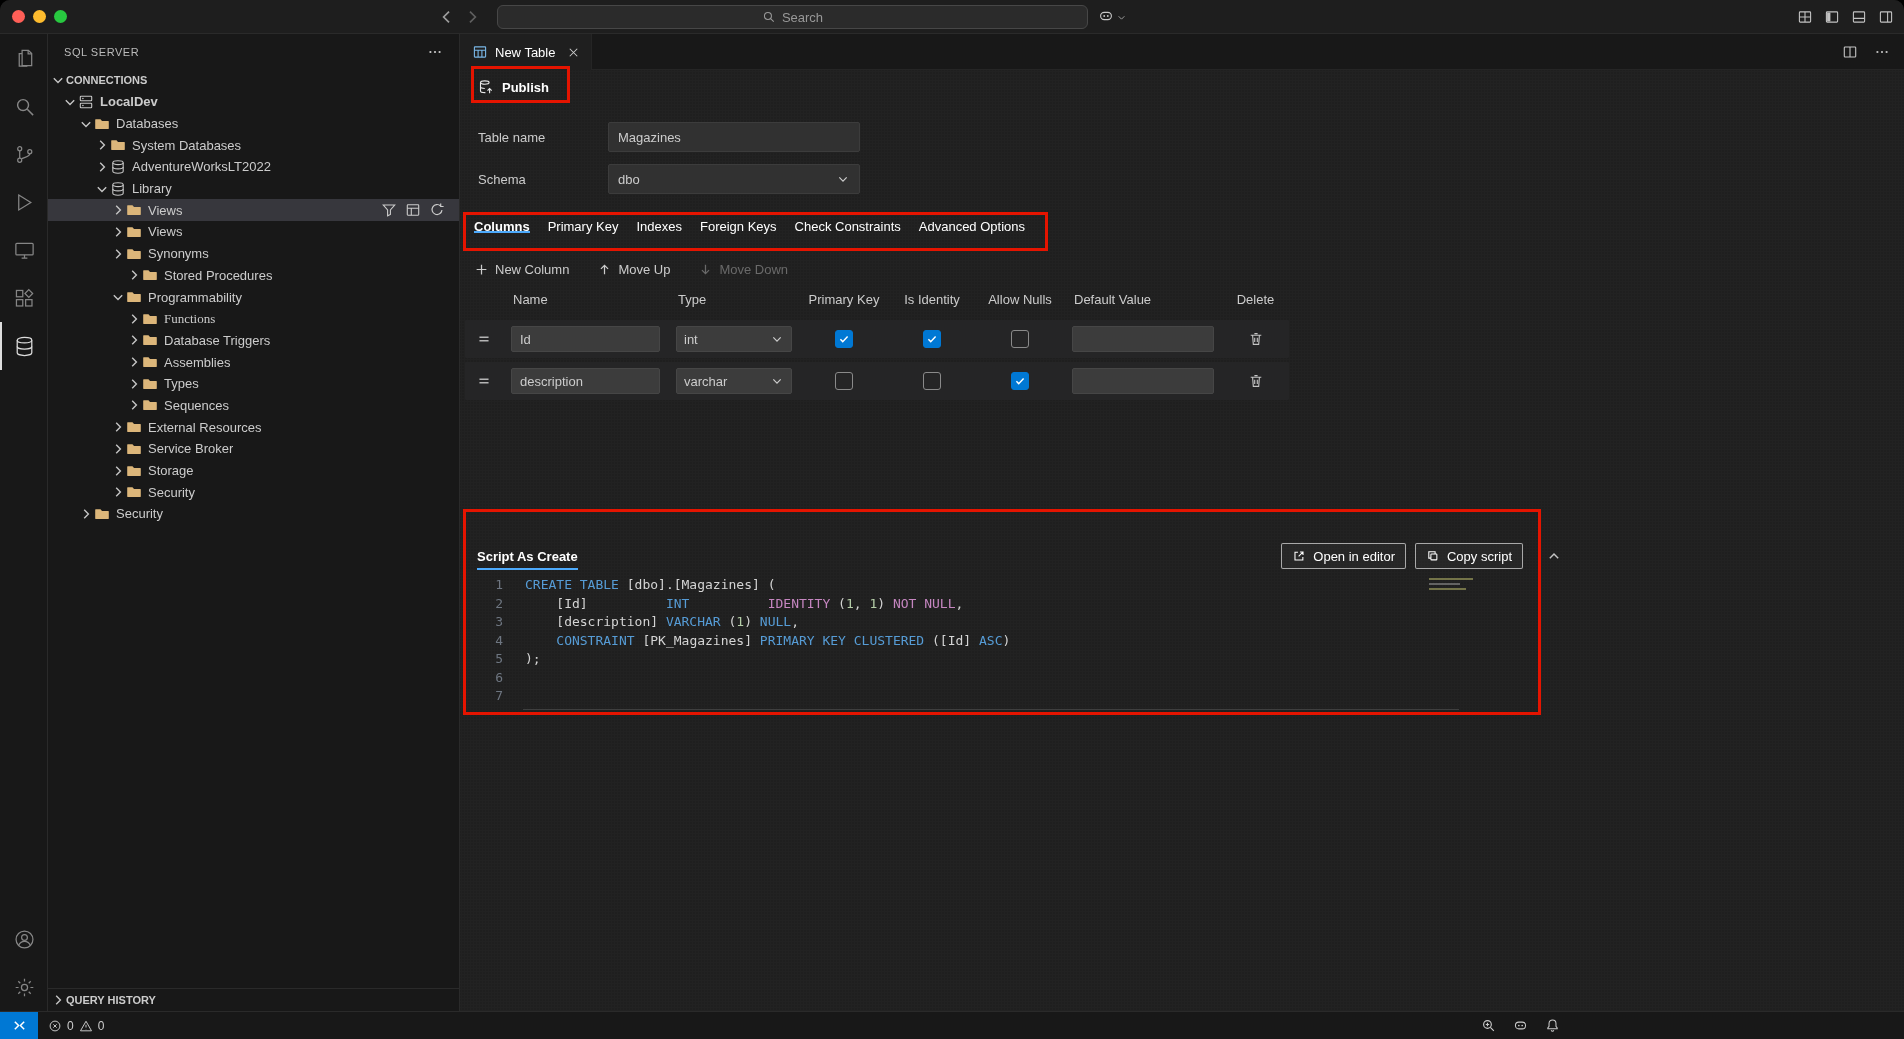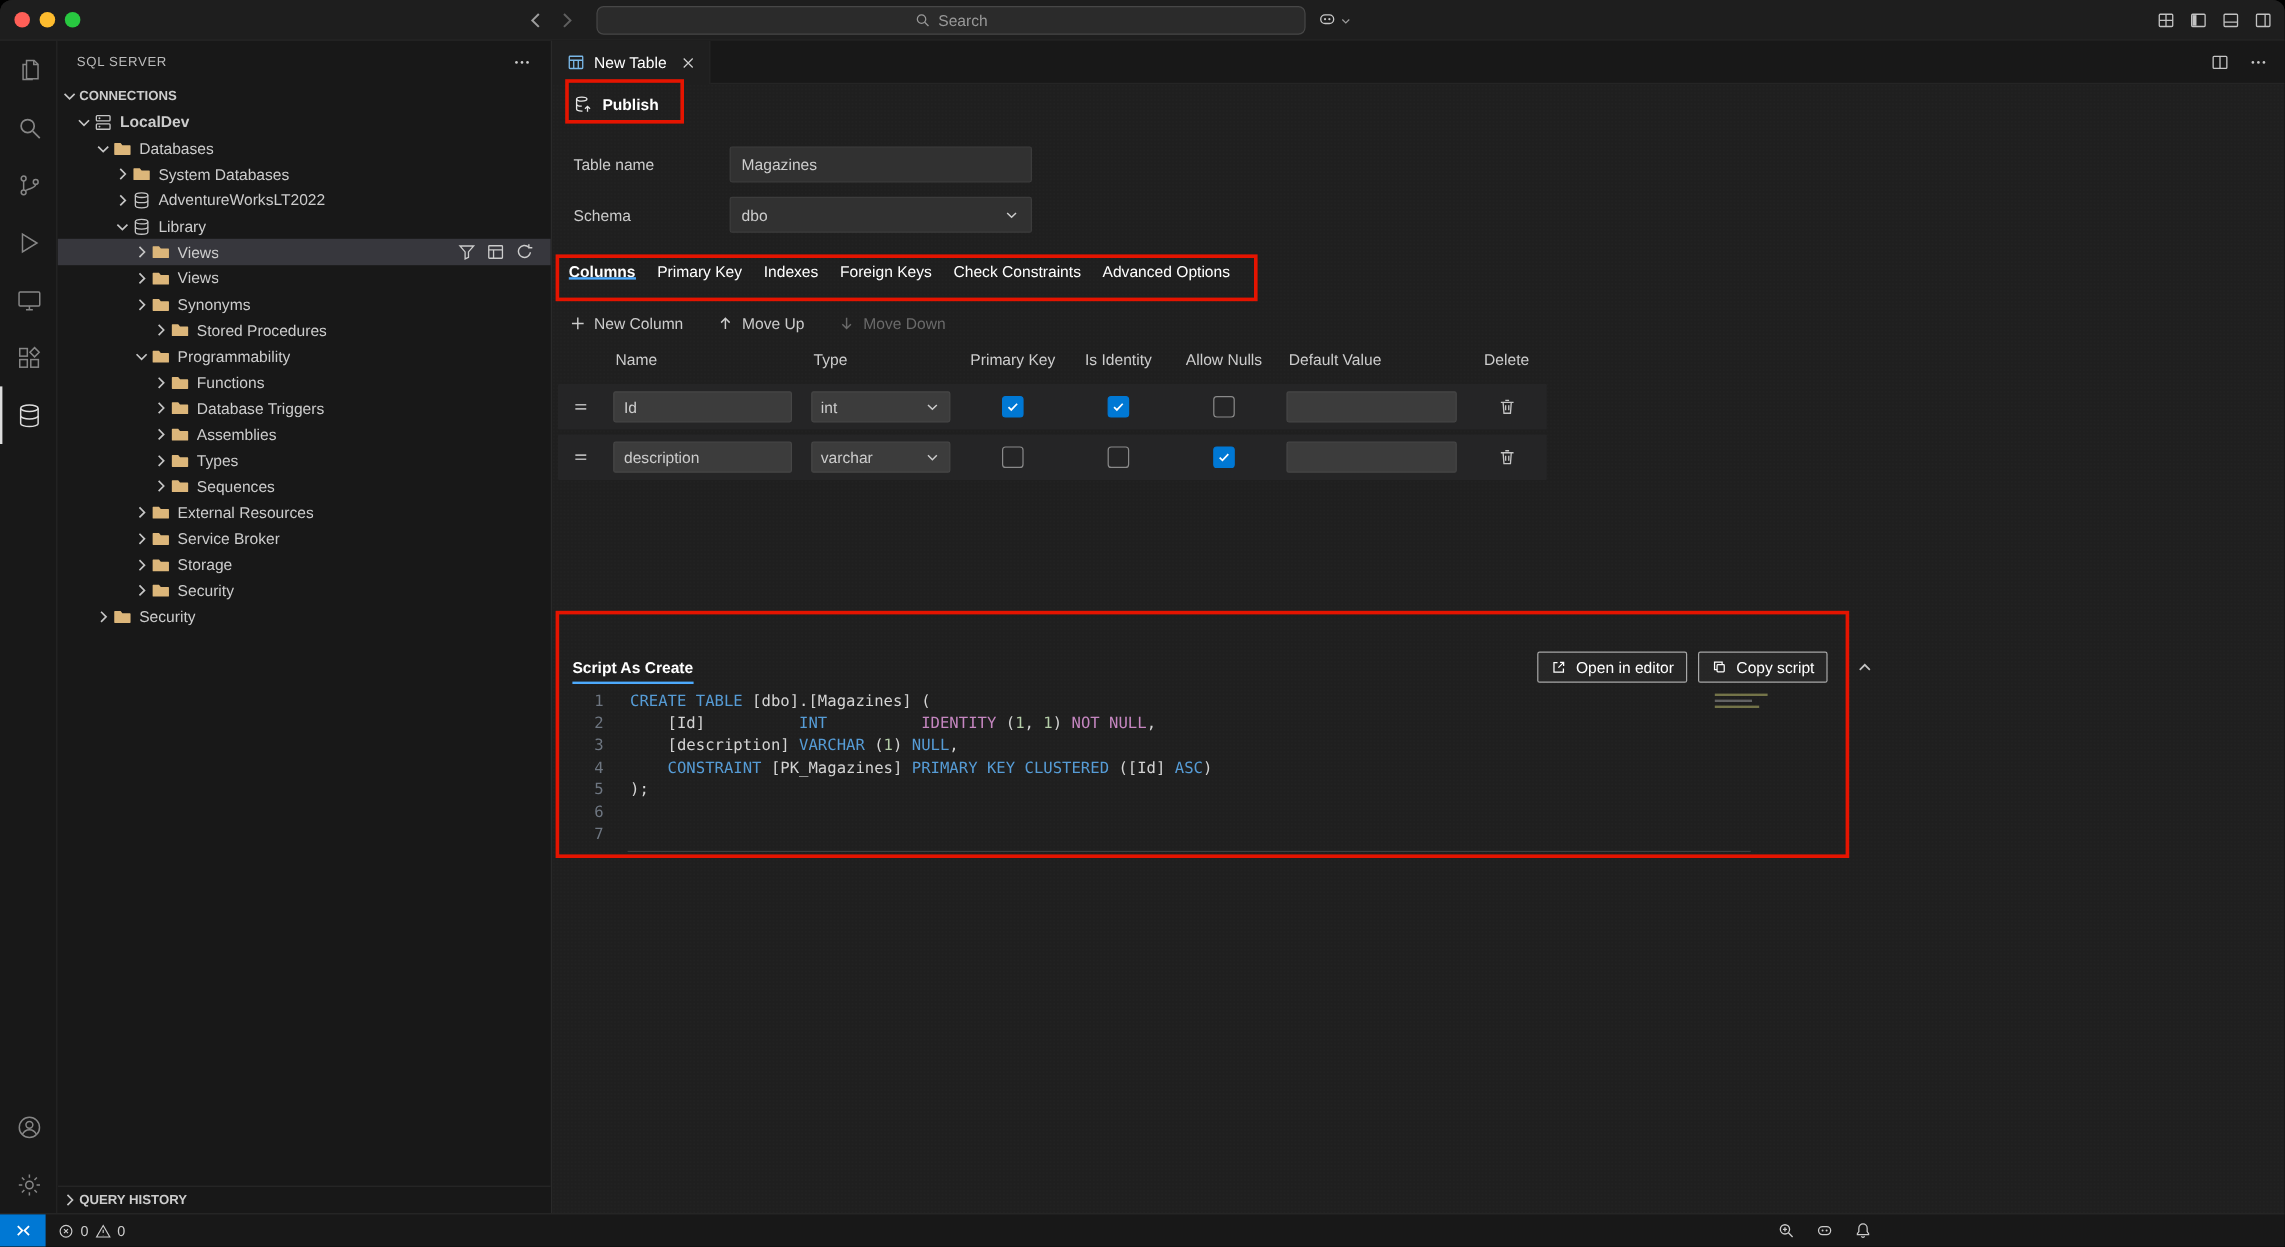--- a/index.html
+++ b/index.html
@@ -458,21 +458,21 @@
                 <path d="M3.8 6.2L8 10.4l4.2-4.2"></path>
               </svg>
             </span>
             <span class="tree-icon">
               <svg viewBox="0 0 16 16">
                 <path fill="var(--folder-icon,#dcb67a)" d="M1.7 3.2h4.8l1.5 1.9h6.3c.3 0 .5.2.5.5v7c0 .3-.2.5-.5.5H1.7c-.3 0-.5-.2-.5-.5V3.7c0-.3.2-.5.5-.5z"></path>
               </svg>
             </span>
             <span class="tree-label">Programmability</span>
           </div>
-          <div class="tree-row" style="padding-left: 78px;">
+          <div class="tree-row" style="padding-left: 78px; font-family: Liberation Serif, serif;">
             <span class="twisty">
               <svg viewBox="0 0 16 16" fill="none" stroke="currentColor" stroke-width="1.4">
                 <path d="M6.2 3.8l4.2 4.2-4.2 4.2"></path>
               </svg>
             </span>
             <span class="tree-icon">
               <svg viewBox="0 0 16 16">
                 <path fill="var(--folder-icon,#dcb67a)" d="M1.7 3.2h4.8l1.5 1.9h6.3c.3 0 .5.2.5.5v7c0 .3-.2.5-.5.5H1.7c-.3 0-.5-.2-.5-.5V3.7c0-.3.2-.5.5-.5z"></path>
               </svg>
             </span>

